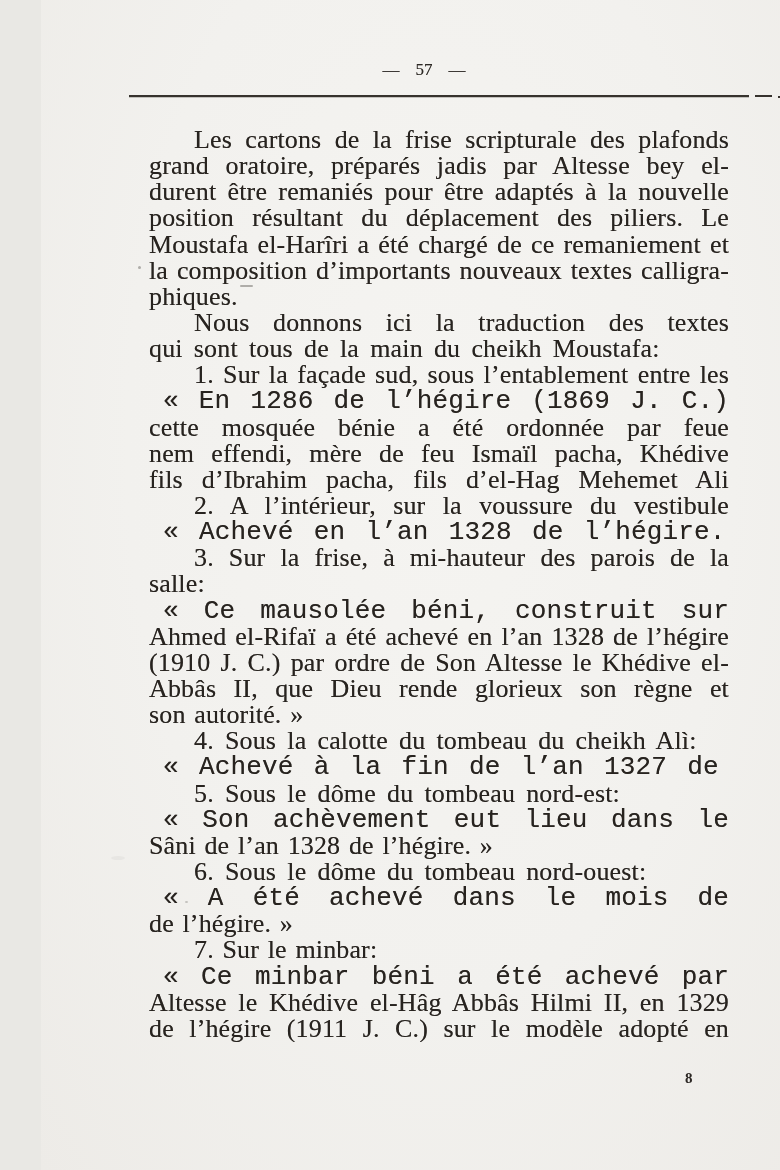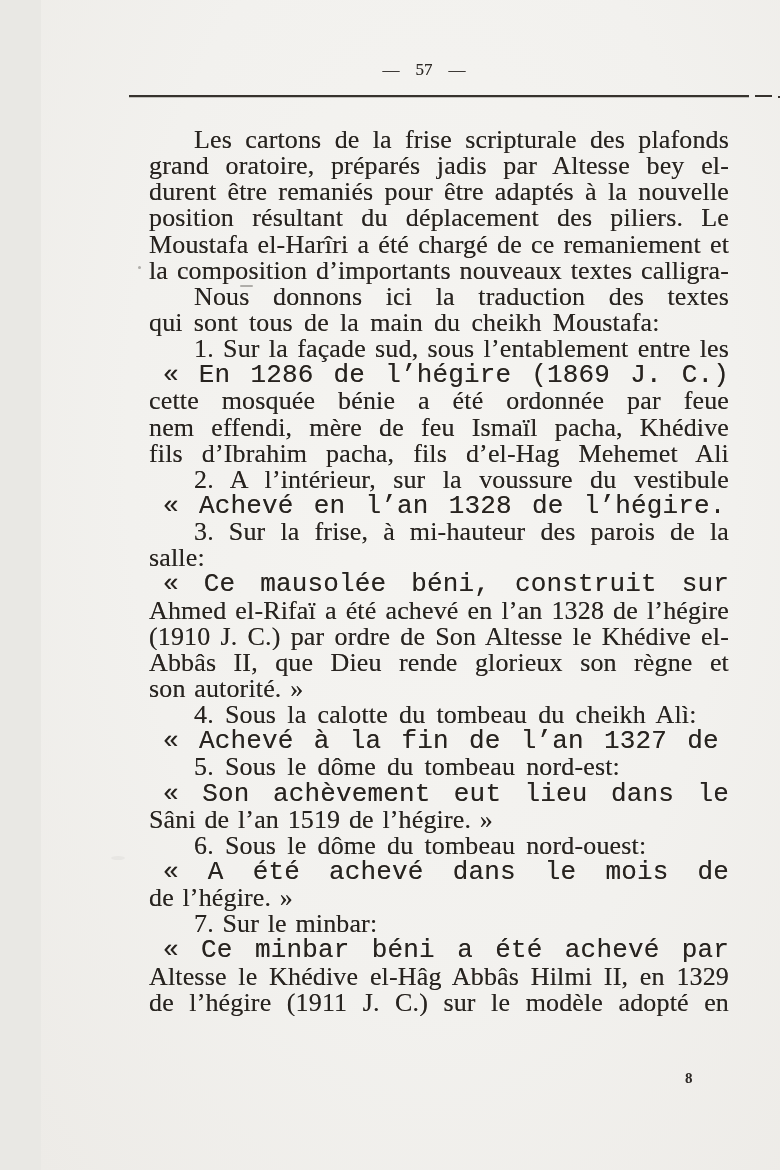--- a/index.html
+++ b/index.html
@@ -65,41 +65,42 @@
   <div class="rule-dash rd2"></div>
   <div class="rule-dash rd3"></div>
 
   <div class="text-block">
       <div class="line just ind-para">Les cartons de la frise scripturale des plafonds du</div>
       <div class="line just">grand oratoire, préparés jadis par Altesse bey el-Zohdi</div>
       <div class="line just">durent être remaniés pour être adaptés à la nouvelle dis-</div>
       <div class="line just">position résultant du déplacement des piliers. Le cheikh</div>
       <div class="line just">Moustafa el-Harîri a été chargé de ce remaniement et de</div>
       <div class="line just">la composition d’importants nouveaux textes calligra-</div>
+      <div class="line">phiques.</div>
       <div class="line just ind-para">Nous donnons ici la traduction des textes historiques</div>
       <div class="line wide">qui sont tous de la main du cheikh Moustafa:</div>
       <div class="line just ind-para">1. Sur la façade sud, sous l’entablement entre les</div>
       <div class="line just ind-quote">« En 1286 de l’hégire (1869 J. C.) la construction de</div>
       <div class="line just">cette mosquée bénie a été ordonnée par feue Khochiâr Hâ-</div>
       <div class="line just">nem effendi, mère de feu Ismaïl pacha, Khédive d’Egypte,</div>
       <div class="line just">fils d’Ibrahim pacha, fils d’el-Hag Mehemet Ali pacha. »</div>
       <div class="line just ind-para">2. A l’intérieur, sur la voussure du vestibule ouest:</div>
       <div class="line ind-quote wide">« Achevé en l’an 1328 de l’hégire. »</div>
       <div class="line just ind-para">3. Sur la frise, à mi-hauteur des parois de la grande</div>
       <div class="line">salle:</div>
       <div class="line just ind-quote">« Ce mausolée béni, construit sur la tombe de Sidi</div>
       <div class="line just">Ahmed el-Rifaï a été achevé en l’an 1328 de l’hégire</div>
       <div class="line just">(1910 J. C.) par ordre de Son Altesse le Khédive el-Hâg</div>
       <div class="line just">Abbâs II, que Dieu rende glorieux son règne et raffermisse</div>
       <div class="line">son autorité. »</div>
       <div class="line ind-para wide">4. Sous la calotte du tombeau du cheikh Alì:</div>
       <div class="line ind-quote wide">« Achevé à la fin de l’an 1327 de l’hégire. »</div>
       <div class="line ind-para wide">5. Sous le dôme du tombeau nord-est:</div>
       <div class="line just ind-quote">« Son achèvement eut lieu dans le mois de Rabi el-</div>
-      <div class="line">Sâni de l’an 1519 de l’hégire. »</div>
+      <div class="line">Sâni de l’an 1328 de l’hégire. »</div>
       <div class="line ind-para wide">6. Sous le dôme du tombeau nord-ouest:</div>
       <div class="line just ind-quote">« A été achevé dans le mois de Ragab de l’an 1328</div>
       <div class="line">de l’hégire. »</div>
       <div class="line ind-para">7. Sur le minbar:</div>
       <div class="line just ind-quote">« Ce minbar béni a été achevé par ordre de Son</div>
       <div class="line just">Altesse le Khédive el-Hâg Abbâs Hilmi II, en 1329</div>
       <div class="line just">de l’hégire (1911 J. C.) sur le modèle adopté en 1295</div>
     </div>
 
   <div class="signature">8</div>

